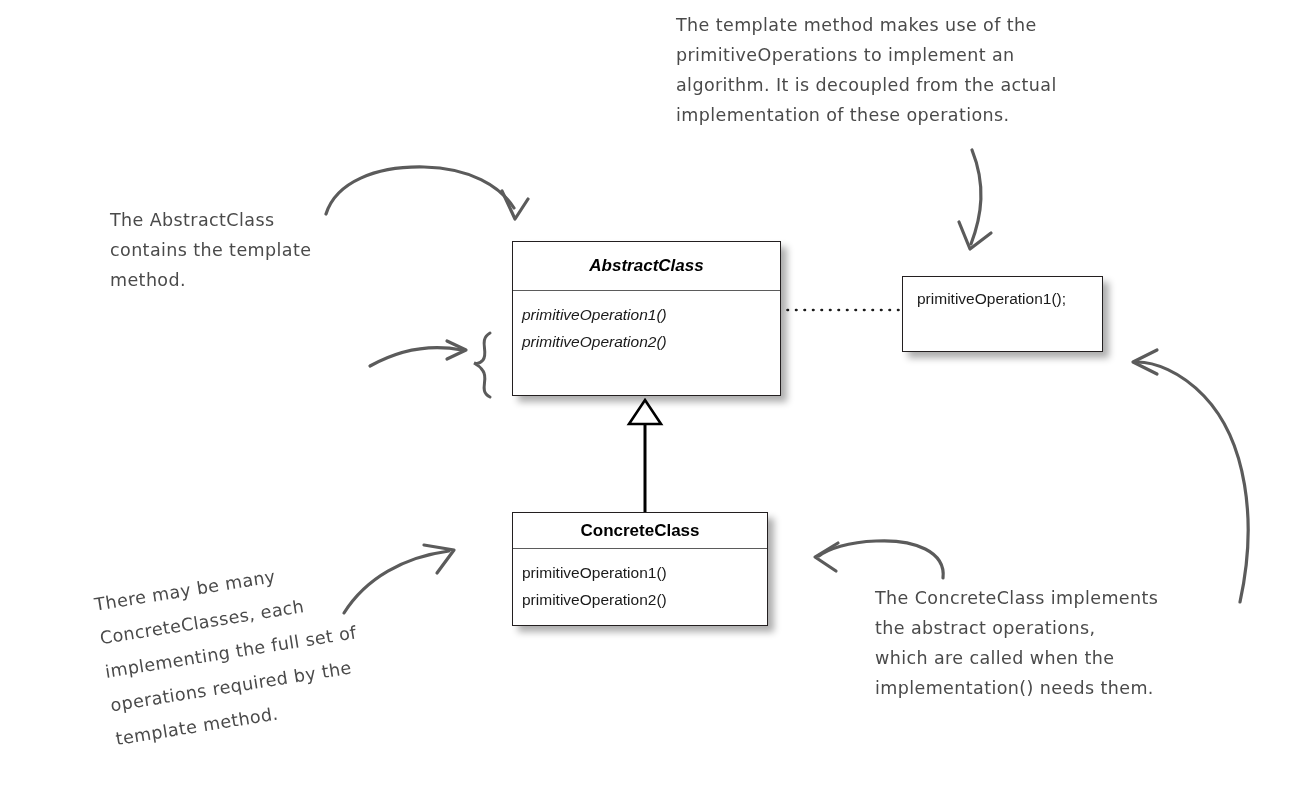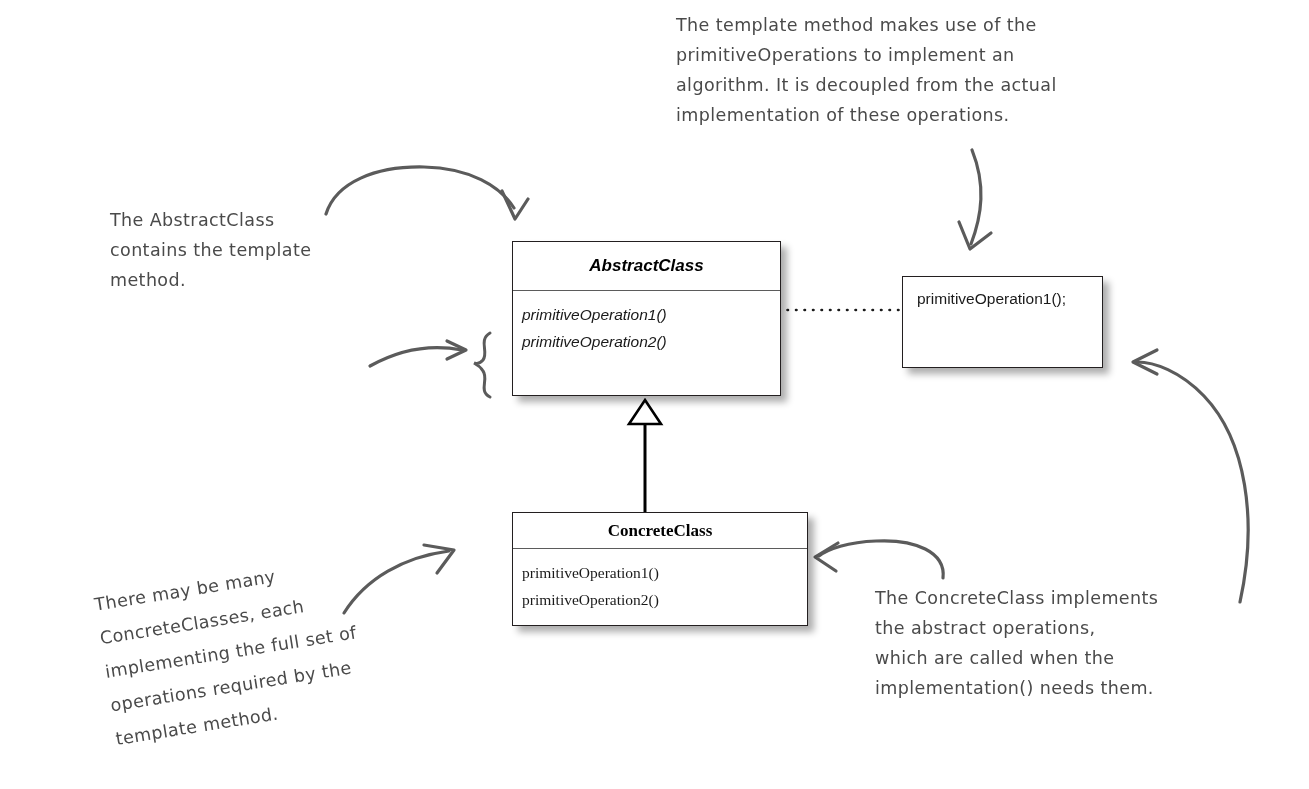--- a/index.html
+++ b/index.html
@@ -49,28 +49,28 @@
   .uml-op.italic { font-style: italic; }
 
   
   #abstract-class {
     left: 512px; top: 241px; width: 269px; height: 155px;
   }
   #abstract-class .uml-header { height: 49px; }
 
   
   #concrete-class {
-    left: 512px; top: 512px; width: 296px; height: 114px; font-family: Liberation Serif, serif;
+    left: 512px; top: 512px; width: 256px; height: 114px;
   }
   #concrete-class .uml-header { height: 36px; }
 
   
   #note-box {
     position: absolute;
-    left: 902px; top: 276px; width: 201px; height: 92px;
+    left: 902px; top: 276px; width: 201px; height: 76px;
     background: #ffffff;
     border: 1.5px solid #231f20;
     box-shadow: 6px 6px 7px rgba(0,0,0,0.32);
     box-sizing: border-box;
     padding: 8px 0 0 14px;
   }
   #note-box .uml-op { line-height: 28px; }
 
   
   .annot {

